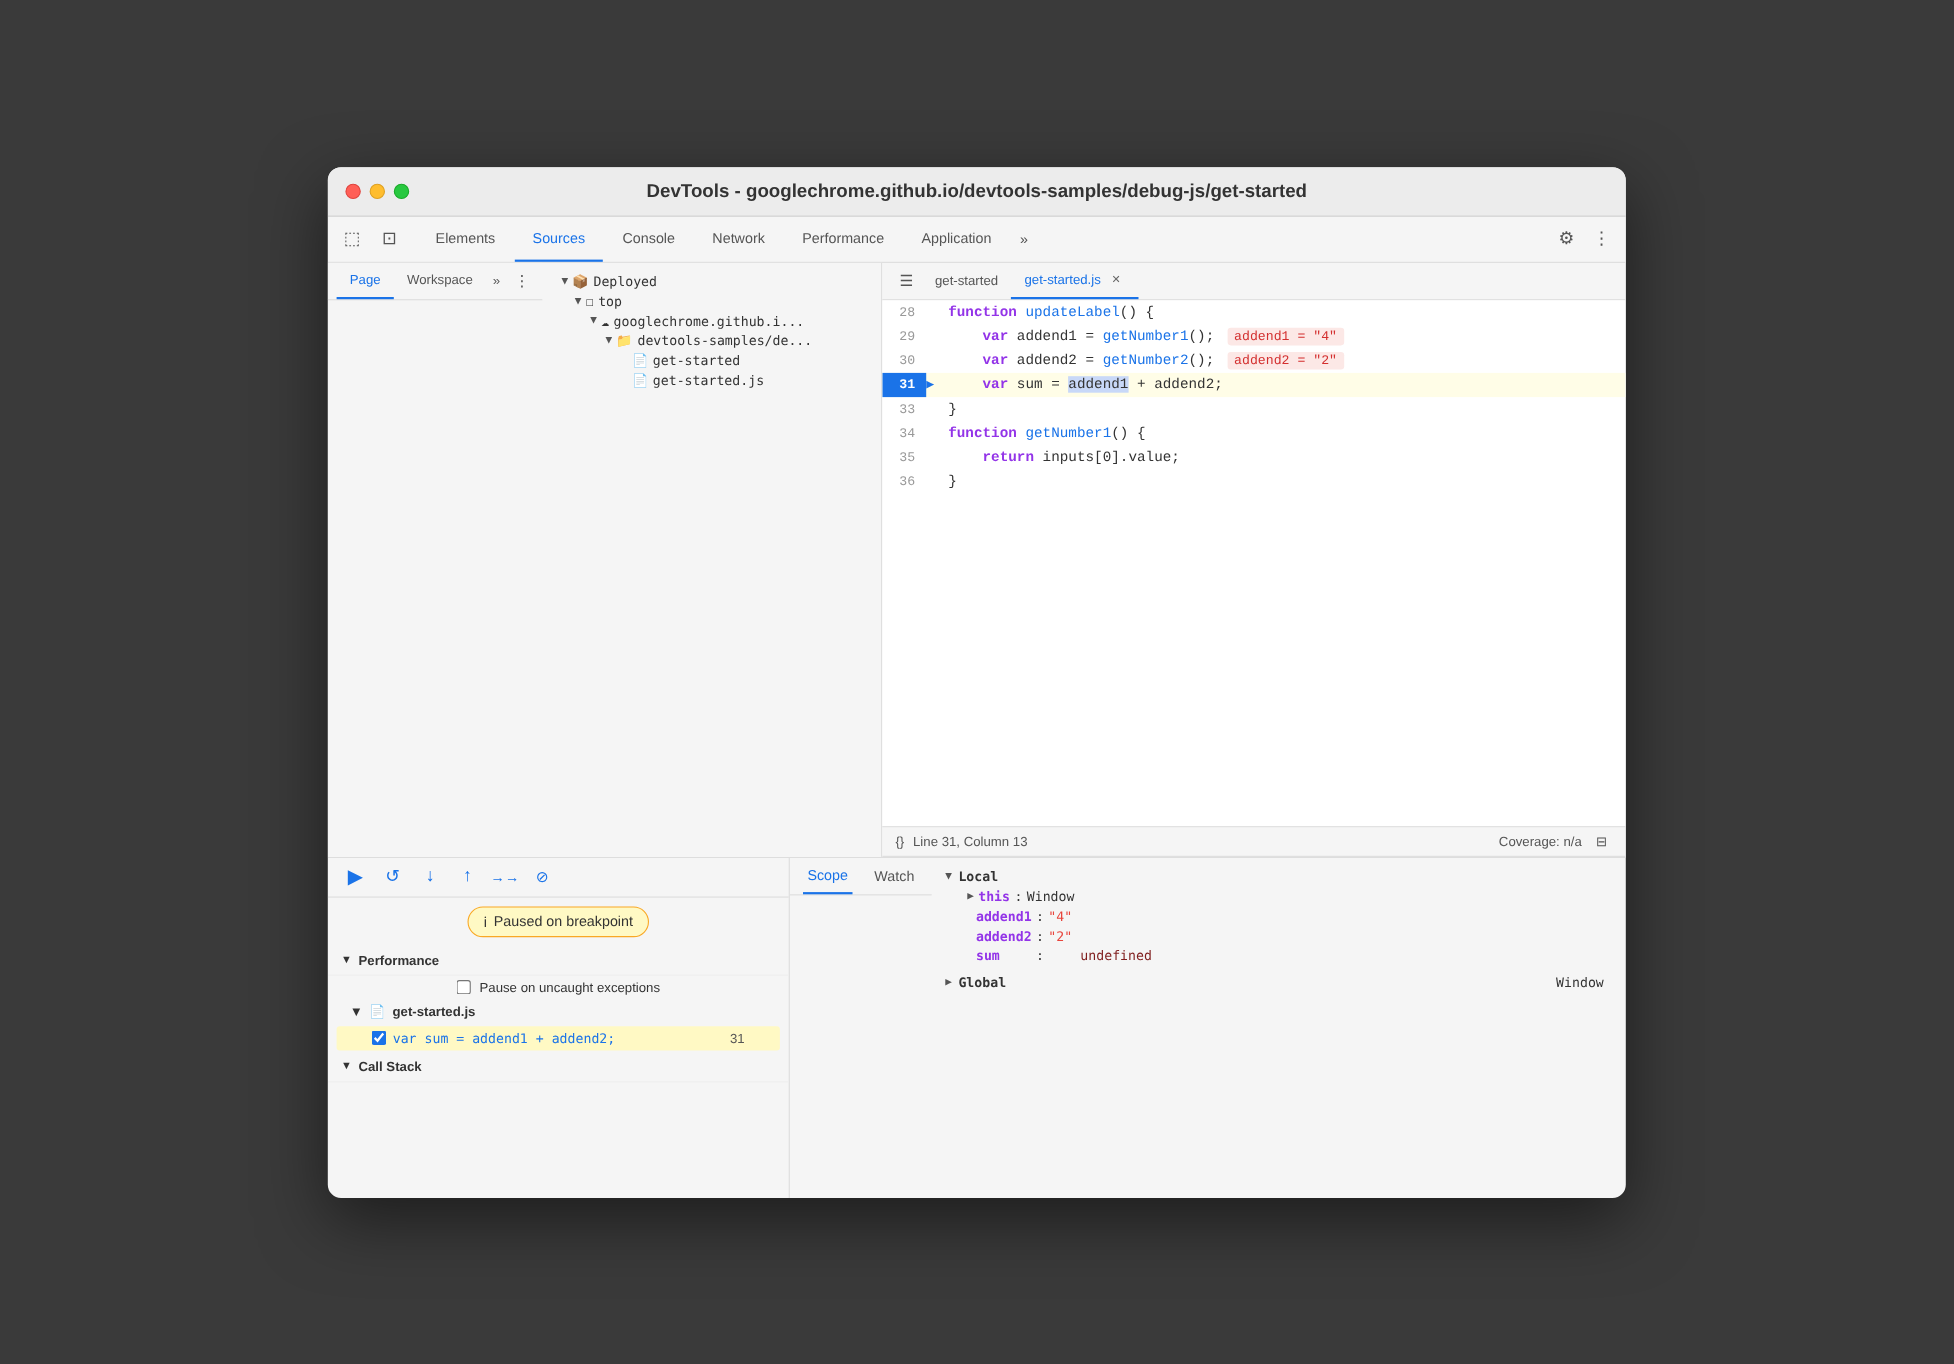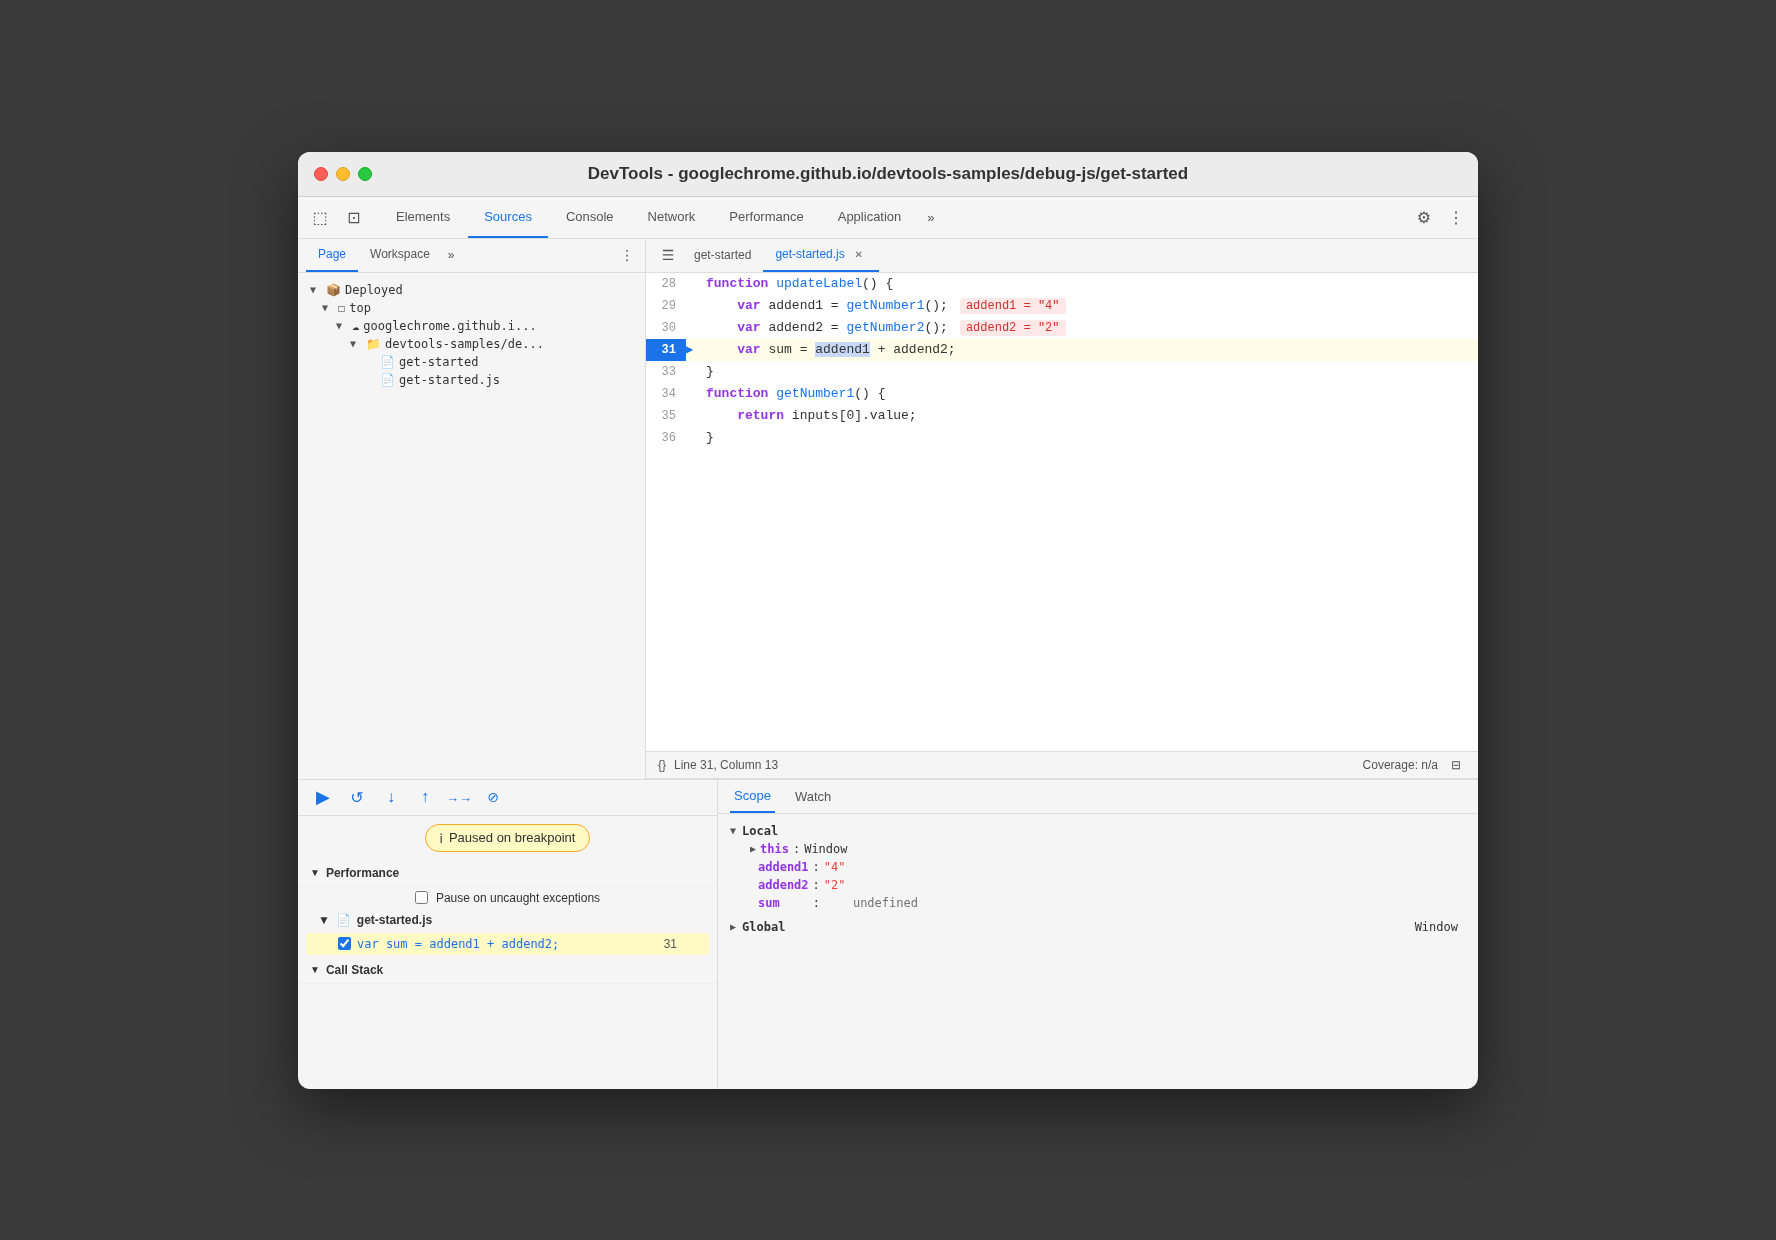--- a/index.html
+++ b/index.html
@@ -102,25 +102,26 @@
       cursor: pointer;
     }
     .toolbar-right {
       margin-left: auto;
       display: flex;
       align-items: center;
       gap: 4px;
     }
     
     .sidebar {
-      width: 348px;
+      width: 504px;
       border-right: 1px solid #ddd;
       display: flex;
-      flex-direction: column;
+      flex-direction: row;
       background: #f5f5f5;
+      text-align: right;
     }
     .sidebar-tabs {
       display: flex;
       align-items: center;
       border-bottom: 1px solid #ddd;
       padding: 0 8px;
       height: 34px;
       background: #f5f5f5;
     }
     .sidebar-tab {
@@ -367,21 +368,21 @@
     }
     .debug-left {
       width: 420px;
       border-right: 1px solid #ddd;
       display: flex;
       flex-direction: column;
     }
     .scope-right {
       flex: 1;
       display: flex;
-      flex-direction: column;
+      flex-direction: row;
     }
     .scope-tabs {
       display: flex;
       border-bottom: 1px solid #ddd;
       height: 34px;
       align-items: center;
       padding: 0 12px;
       gap: 16px;
     }
     .scope-tab {
@@ -419,21 +420,21 @@
     }
     .scope-item {
       padding: 2px 0 2px 20px;
       display: flex;
       align-items: center;
       gap: 4px;
     }
     .scope-key { color: #9334e8; font-weight: 600; }
     .scope-colon { color: #333; }
     .scope-val { color: #e8453c; }
-    .scope-val-undef { color: #737373; }
+    .scope-val-undef { color: #7f1d1d; }
     .scope-val-obj { color: #333; }
     .scope-arrow { font-size: 10px; color: #555; }
     .global-row {
       display: flex;
       align-items: center;
       justify-content: space-between;
       padding: 2px 0;
     }
     .global-val { color: #333; margin-right: 8px; }
   </style>

